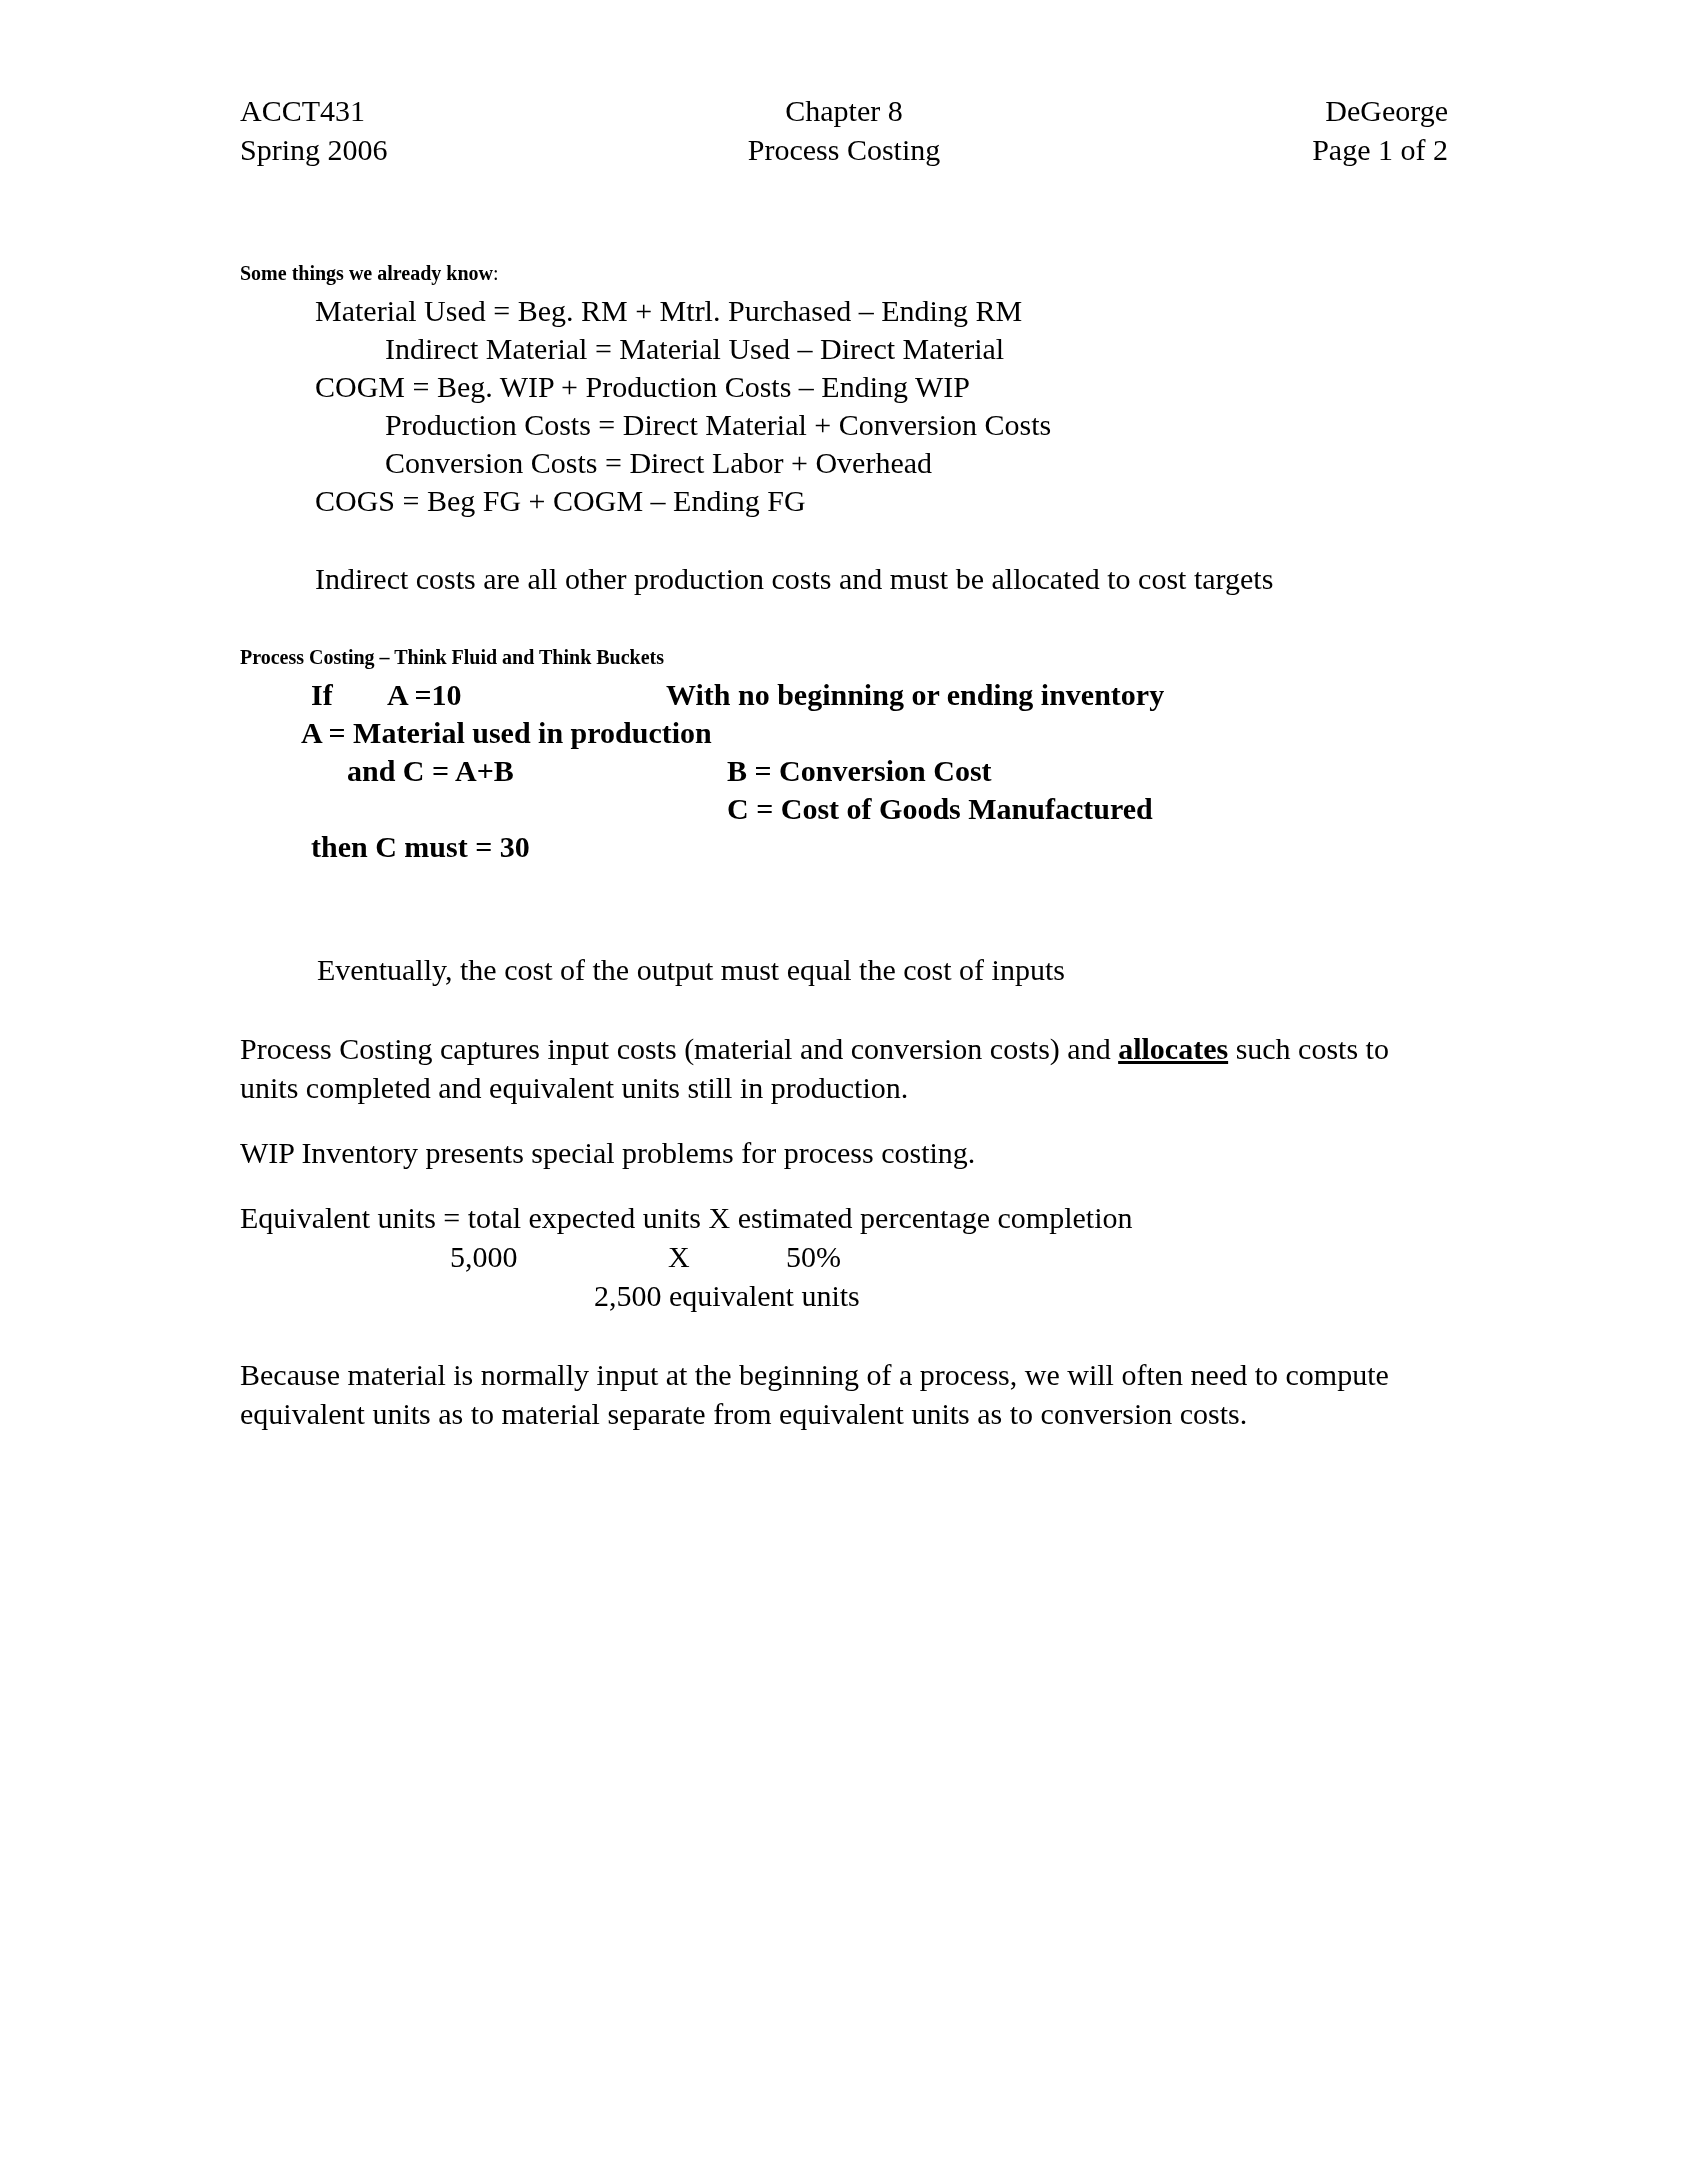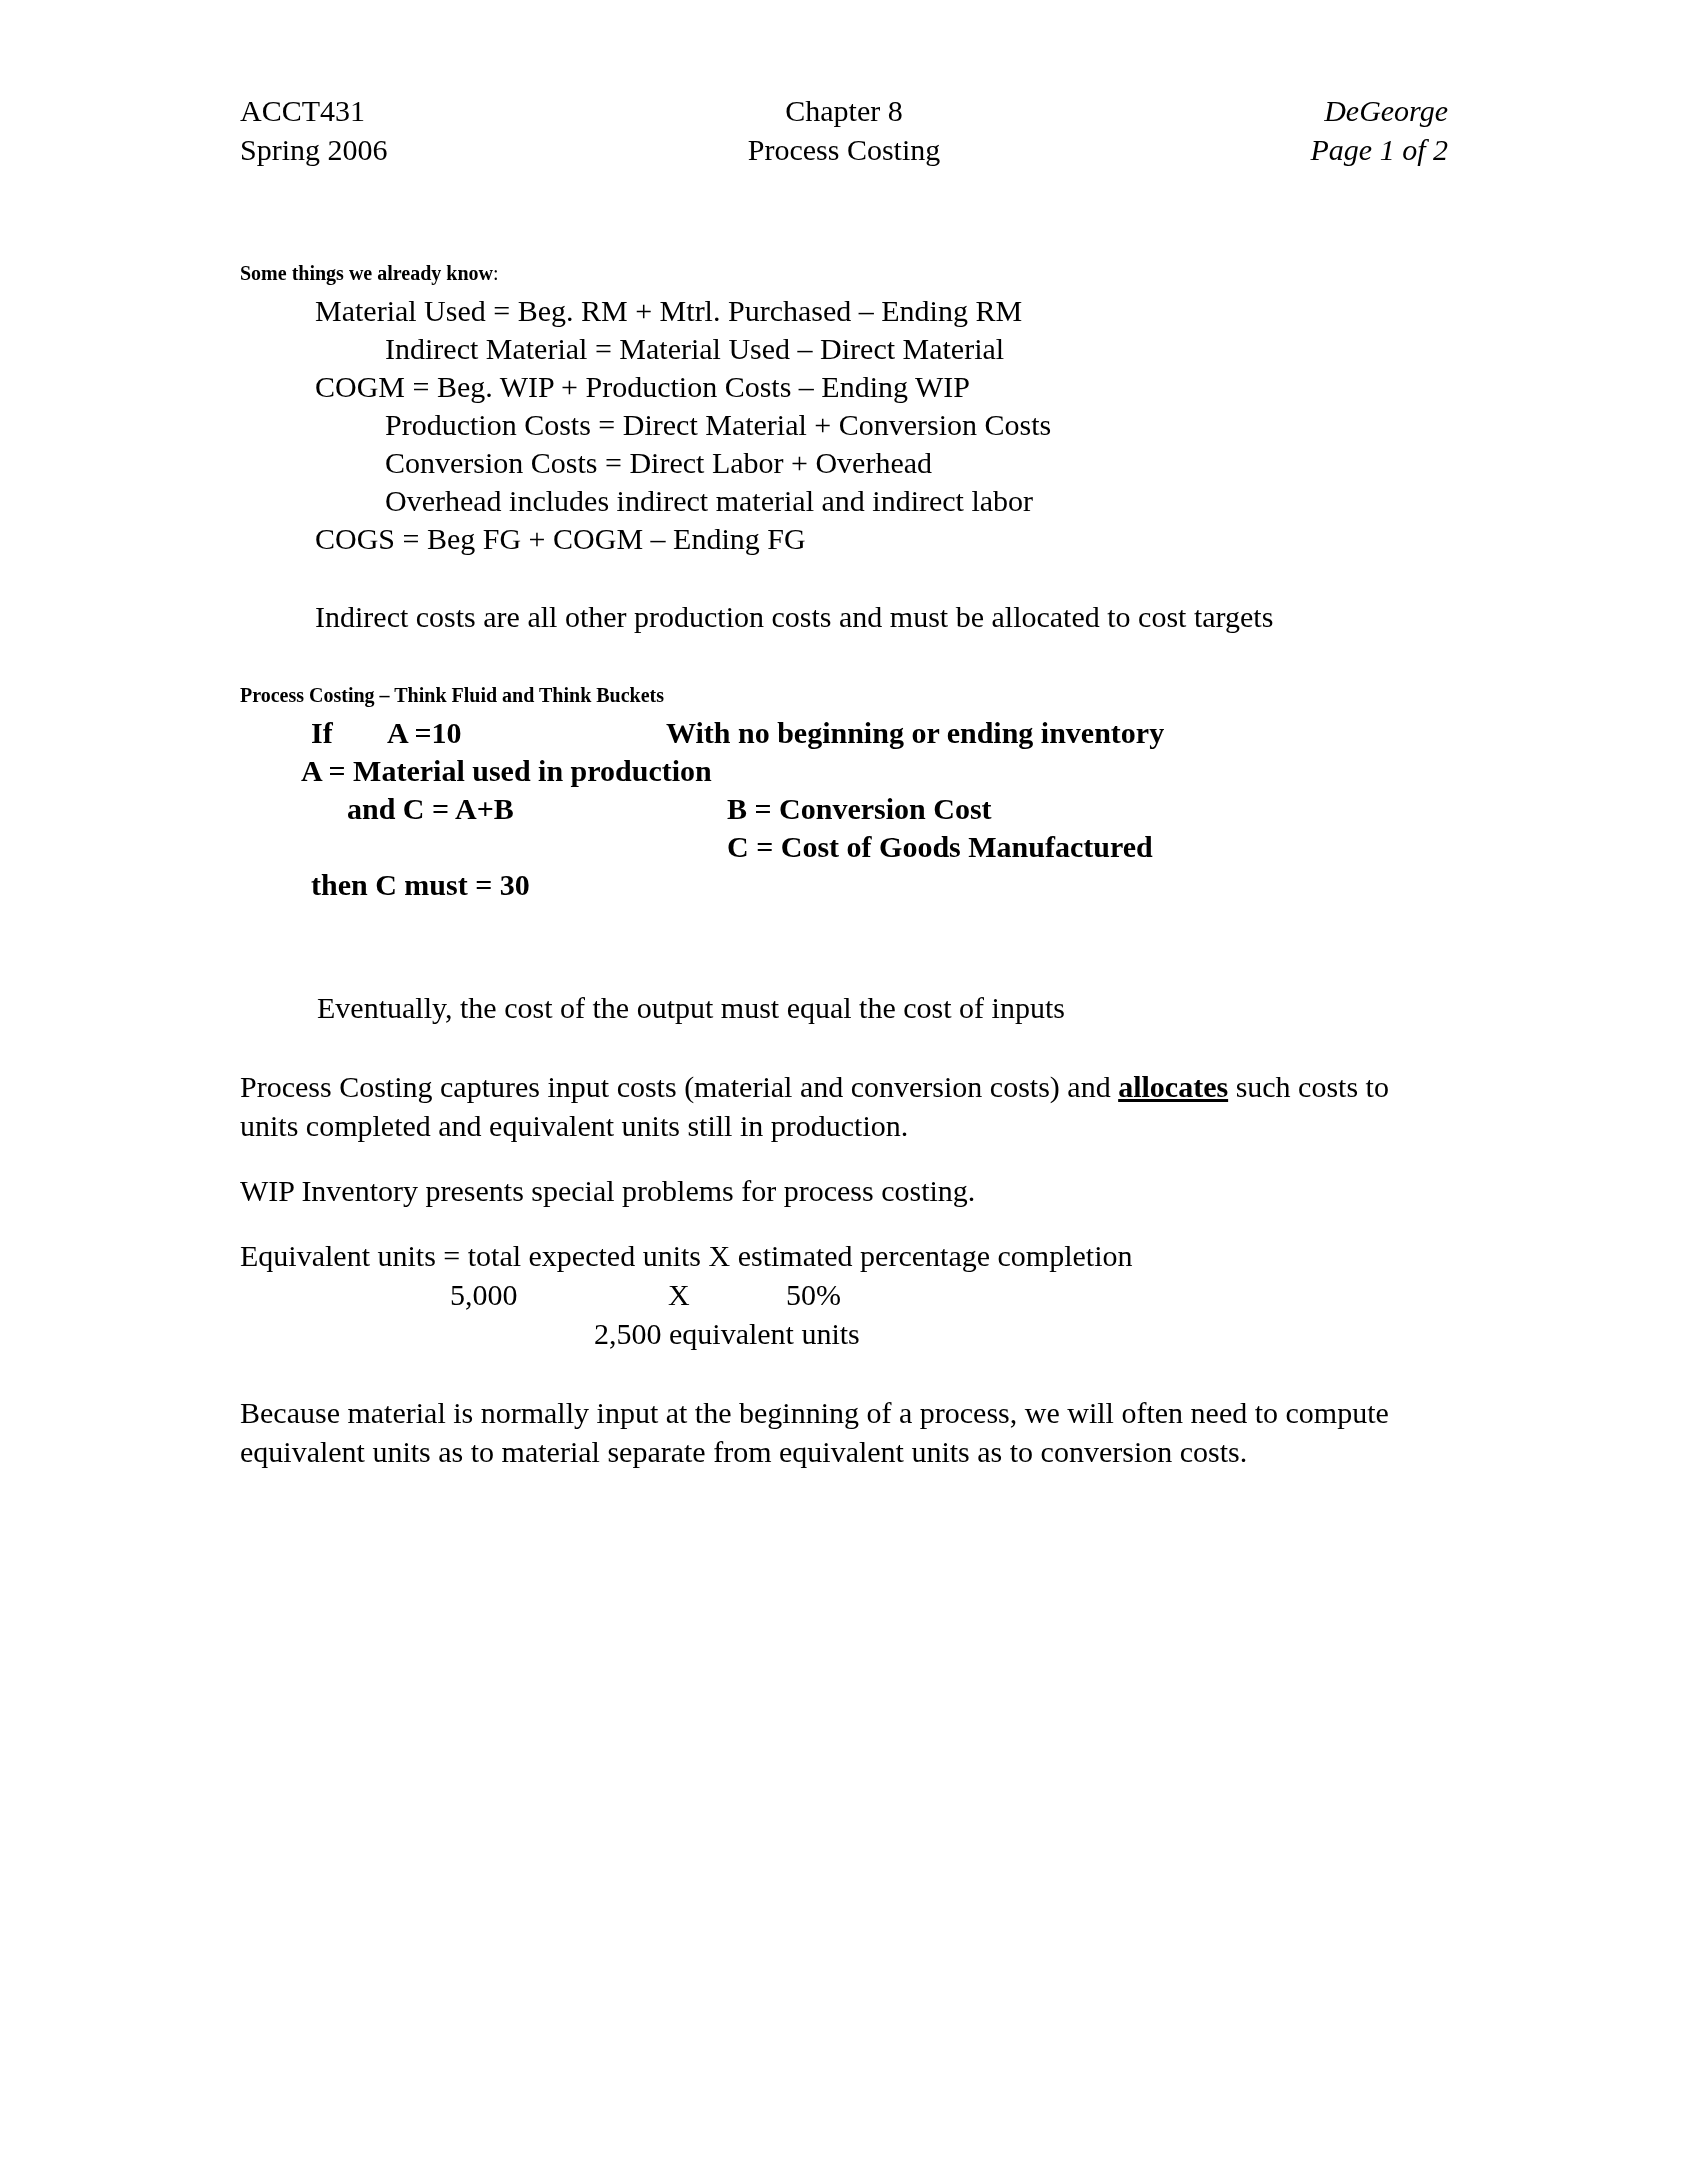--- a/index.html
+++ b/index.html
@@ -34,21 +34,21 @@
     width: 100%;
     font-size: 30px;
     line-height: 39px;
   }
   .hdr-row {
     display: flex;
     width: 100%;
   }
   .hdr-left   { flex: 0 0 327px; text-align: left; }
   .hdr-center { flex: 1 1 auto; text-align: center; }
-  .hdr-right  { flex: 0 0 327px; text-align: right; font-style: italic; }
+  .hdr-right  { flex: 0 0 327px; text-align: right; }
 
   
   .spacer-lg { height: 85px; }
   .spacer-md { height: 40px; }
   .spacer-sm { height: 26px; }
 
   .sec-head {
     font-weight: bold;
     font-size: 20px;
     line-height: 38px;
@@ -139,21 +139,20 @@
 
     <div class="spacer-lg"></div>
 
     <div class="sec-head"><span>Some things we already know</span><span class="plain">:</span></div>
 
     <div class="line ind-1">Material Used = Beg. RM + Mtrl. Purchased – Ending RM</div>
     <div class="line ind-2">Indirect Material = Material Used – Direct Material</div>
     <div class="line ind-1">COGM = Beg. WIP + Production Costs – Ending WIP</div>
     <div class="line ind-2">Production Costs = Direct Material + Conversion Costs</div>
     <div class="line ind-2">Conversion Costs = Direct Labor + Overhead</div>
-    <div class="line ind-2">Overhead includes indirect material and indirect labor</div>
     <div class="line ind-1">COGS = Beg FG + COGM – Ending FG</div>
 
     <div class="spacer-md"></div>
 
     <div class="line ind-1">Indirect costs are all other production costs and must be allocated to cost targets</div>
 
     <div class="spacer-md"></div>
 
     <div class="sec-head">Process Costing – Think Fluid and Think Buckets</div>
 

